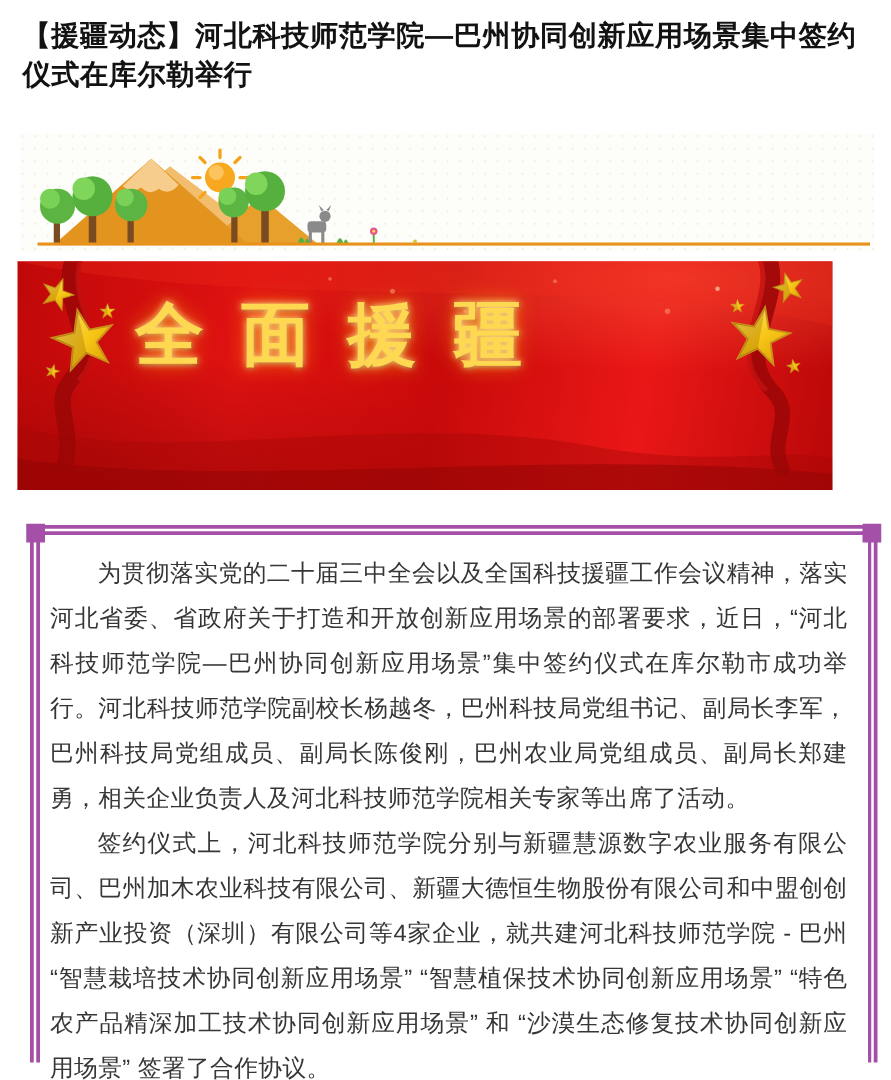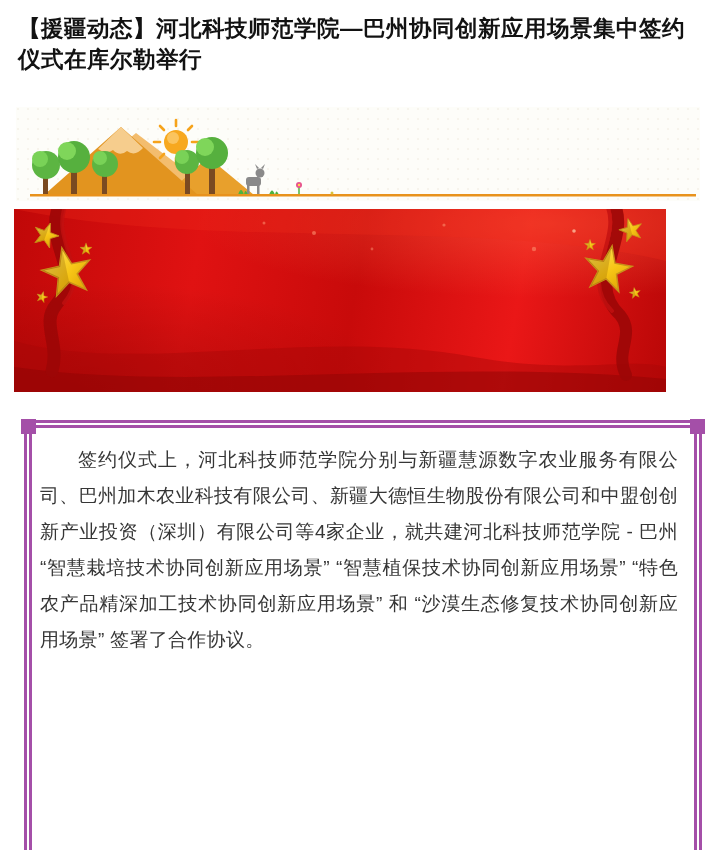--- a/index.html
+++ b/index.html
@@ -221,21 +221,23 @@
         <use href="#star" transform="translate(22,82) scale(0.12) rotate(15 50 50)"></use>
       </g>
 
       <g>
         <use href="#star" transform="translate(604.5,8.5) scale(0.25) rotate(-15 50 50)"></use>
         <use href="#star" transform="translate(569,35) scale(0.50) rotate(10 50 50)"></use>
         <use href="#star" transform="translate(570,30) scale(0.12)"></use>
         <use href="#star" transform="translate(615,78) scale(0.12) rotate(-10 50 50)"></use>
       </g>
     </svg>
+    <div class="banner-text">全面援疆</div>
   </div>
 
   <section class="quote-frame">
     <span class="corner left"></span>
     <span class="corner right"></span>
+    <p class="para">为贯彻落实党的二十届三中全会以及全国科技援疆工作会议精神，落实河北省委、省政府关于打造和开放创新应用场景的部署要求，近日，“河北科技师范学院—巴州协同创新应用场景”集中签约仪式在库尔勒市成功举行。河北科技师范学院副校长杨越冬，巴州科技局党组书记、副局长李军，巴州科技局党组成员、副局长陈俊刚，巴州农业局党组成员、副局长郑建勇，相关企业负责人及河北科技师范学院相关专家等出席了活动。</p>
     <p class="para">签约仪式上，河北科技师范学院分别与新疆慧源数字农业服务有限公司、巴州加木农业科技有限公司、新疆大德恒生物股份有限公司和中盟创创新产业投资（深圳）有限公司等4家企业，就共建河北科技师范学院 - 巴州 “智慧栽培技术协同创新应用场景” “智慧植保技术协同创新应用场景” “特色农产品精深加工技术协同创新应用场景” 和 “沙漠生态修复技术协同创新应用场景” 签署了合作协议。</p>
   </section>
 
 </div>
 
 </body></html>

